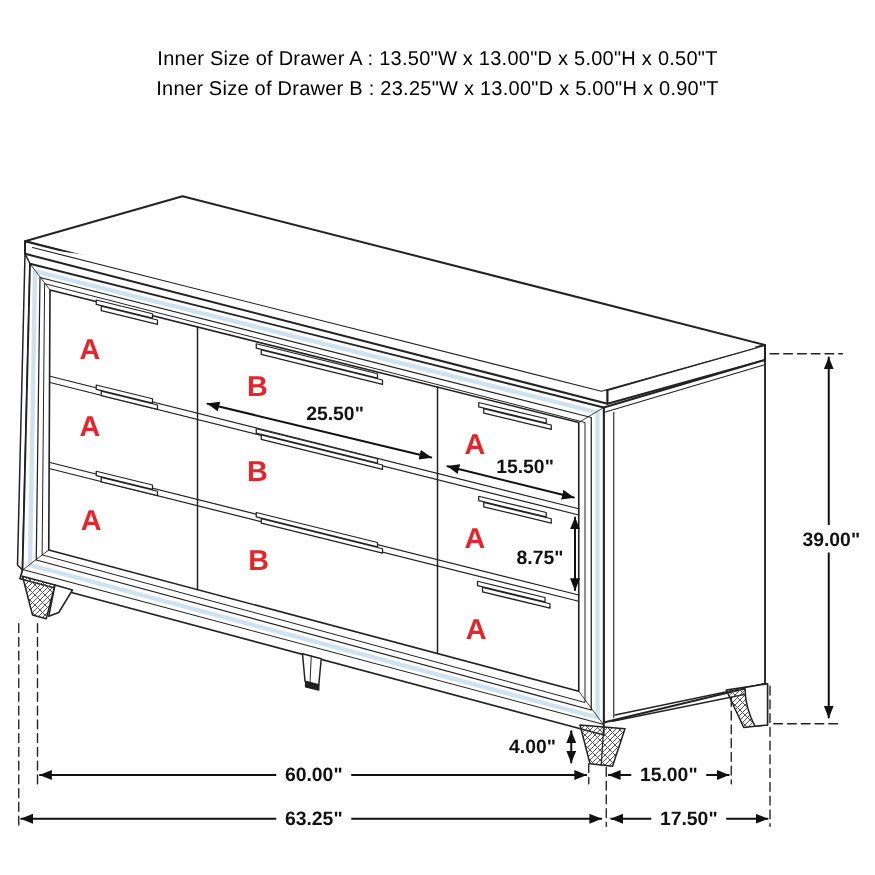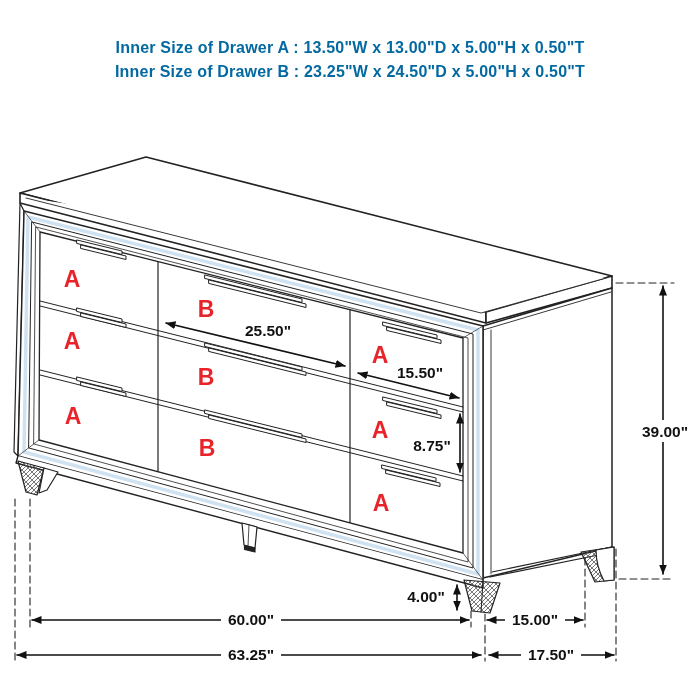--- a/index.html
+++ b/index.html
@@ -2,35 +2,35 @@
 <html><head>
 <meta charset="utf-8">
 <style>
   html,body{margin:0;padding:0;background:#fff;}
   .canvas{
     position:relative;width:700px;height:700px;background:#ffffff;
     font-family:"Liberation Sans",sans-serif;overflow:hidden;
   }
   .hdr{
     position:absolute;top:36px;left:0;width:700px;text-align:center;
-    font-weight:bold;font-size:16px;line-height:24px;color:#0369a1;
+    font-weight:normal;font-size:16px;line-height:24px;color:#000000;
     letter-spacing:.2px;
   }
   svg text{font-family:"Liberation Sans",sans-serif;}
   .dim{font-size:15.5px;font-weight:bold;fill:#111;}
   .dlabel{font-size:23px;font-weight:bold;}
 </style>
 </head>
 <body>
 
 <div class="canvas">
 
   <div class="hdr">
     <div>Inner Size of Drawer A : 13.50"W x 13.00"D x 5.00"H x 0.50"T</div>
-    <div>Inner Size of Drawer B : 23.25"W x 24.50"D x 5.00"H x 0.50"T</div>
+    <div>Inner Size of Drawer B : 23.25"W x 13.00"D x 5.00"H x 0.90"T</div>
   </div>
 
   <svg width="700" height="700" viewBox="0 0 700 700" style="position:absolute;left:0;top:0;" fill="none" stroke-linejoin="round" stroke-linecap="round">
 
     <defs>
       <marker id="ah" markerWidth="11" markerHeight="9" refX="9.5" refY="4" orient="auto-start-reverse" markerUnits="userSpaceOnUse">
         <path d="M0,0 L10,4 L0,8 Z" fill="#111" stroke="none"></path>
       </marker>
       <pattern id="xh" width="8" height="8" patternUnits="userSpaceOnUse">
         <path d="M0,8 L8,0 M0,0 L8,8 M-2,6 L6,-2 M2,10 L10,2" stroke="#555" stroke-width="0.8"></path>

